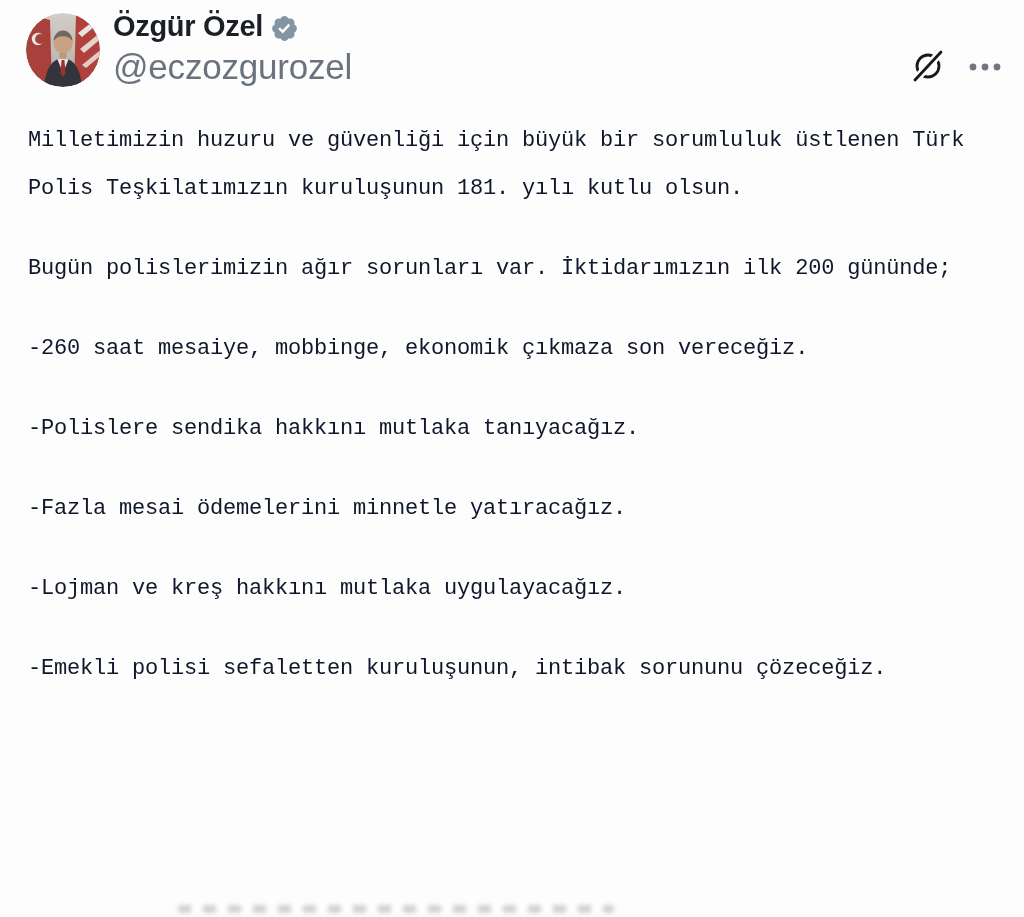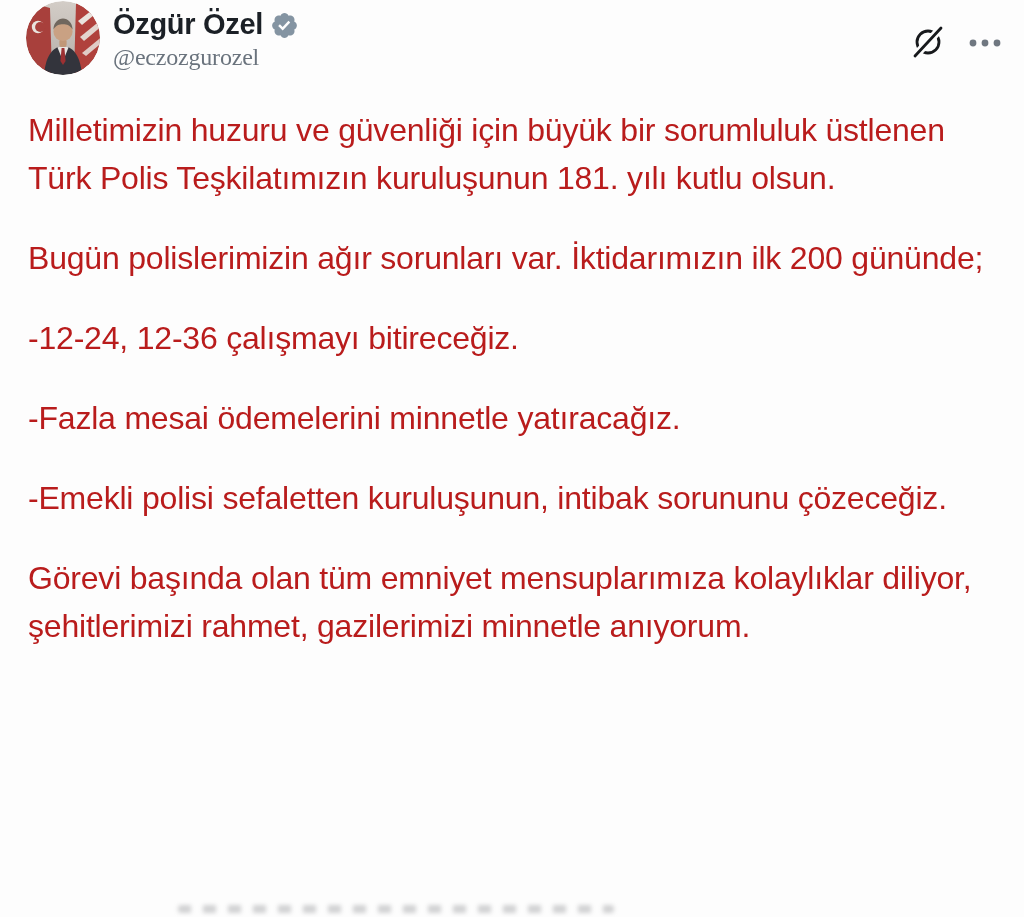--- a/index.html
+++ b/index.html
@@ -9,22 +9,22 @@
     font-family: "Liberation Sans", "DejaVu Sans", sans-serif;
     color: #20242a;
     overflow: hidden;
     position: relative;
   }
   .tweet { position: relative; width: 1024px; height: 917px; }
 
   
   .tweet-header {
     display: flex;
-    align-items: center;
-    padding: 0 22px 0 26px;
+    align-items: flex-end;
+    padding: 11px 22px 0 26px;
     height: 76px;
   }
   .avatar {
     width: 74px; height: 74px;
     border-radius: 50%;
     overflow: hidden;
     flex: 0 0 auto;
     cursor: pointer;
   }
   .avatar svg { display: block; width: 74px; height: 74px; }
@@ -39,50 +39,50 @@
   .display-name {
     font-size: 29px;
     font-weight: 700;
     letter-spacing: -0.3px;
     color: #1b2026;
     cursor: pointer;
   }
   .verified { width: 29px; height: 29px; display: inline-block; margin-top: 2px; }
   .verified svg { display: block; width: 29px; height: 29px; }
   .handle {
-    font-size: 24px;
+    font-size: 35px;
     color: #6a737d;
     letter-spacing: -0.2px;
     margin-top: 3px;
     cursor: pointer;
-    font-family: Liberation Serif, serif;
   }
   .header-actions {
     margin-left: auto;
     display: flex;
     align-items: flex-start;
     gap: 22px;
     padding-top: 9px;
   }
   .grok-btn { width: 36px; height: 40px; cursor: pointer; }
   .grok-btn svg { display: block; }
   .more-btn { width: 34px; height: 40px; cursor: pointer; display: flex; align-items: center; }
   .more-btn svg { display: block; }
 
   
   .tweet-body {
     margin: 30px 26px 0 28px;
     max-width: 968px;
   }
   .tweet-paragraph {
-    font-size: 32px;
+    font-size: 22px;
     line-height: 48px;
     letter-spacing: -0.2px;
-    color: #b91c1c;
+    color: #0f172a;
     margin: 0 0 32px 0;
+    font-family: Liberation Mono, monospace;
   }
   .tweet-paragraph:last-child { margin-bottom: 0; }
 
   
   .bottom-artifact {
     position: absolute;
     left: 178px; top: 905px;
     width: 436px; height: 8px;
     background: repeating-linear-gradient(90deg,
       rgba(110,112,116,0.30) 0 13px, rgba(255,255,255,0) 13px 25px);
@@ -158,21 +158,22 @@
           <circle cx="29" cy="6" r="3.4" fill="#6f7780"></circle>
         </svg>
       </div>
     </div>
 
   </div>
 
   <div class="tweet-body">
     <p class="tweet-paragraph">Milletimizin huzuru ve güvenliği için büyük bir sorumluluk üstlenen Türk Polis Teşkilatımızın kuruluşunun 181. yılı kutlu olsun.</p>
     <p class="tweet-paragraph">Bugün polislerimizin ağır sorunları var. İktidarımızın ilk 200 gününde;</p>
-    <p class="tweet-paragraph">-12-24, 12-36 çalışmayı bitireceğiz.</p>
+    <p class="tweet-paragraph">-260 saat mesaiye, mobbinge, ekonomik çıkmaza son vereceğiz.</p>
+    <p class="tweet-paragraph">-Polislere sendika hakkını mutlaka tanıyacağız.</p>
     <p class="tweet-paragraph">-Fazla mesai ödemelerini minnetle yatıracağız.</p>
+    <p class="tweet-paragraph">-Lojman ve kreş hakkını mutlaka uygulayacağız.</p>
     <p class="tweet-paragraph">-Emekli polisi sefaletten kuruluşunun, intibak sorununu çözeceğiz.</p>
-    <p class="tweet-paragraph">Görevi başında olan tüm emniyet mensuplarımıza kolaylıklar diliyor, şehitlerimizi rahmet, gazilerimizi minnetle anıyorum.</p>
   </div>
 
   <div class="bottom-artifact"></div>
 
 </div>
 
 </body></html>

